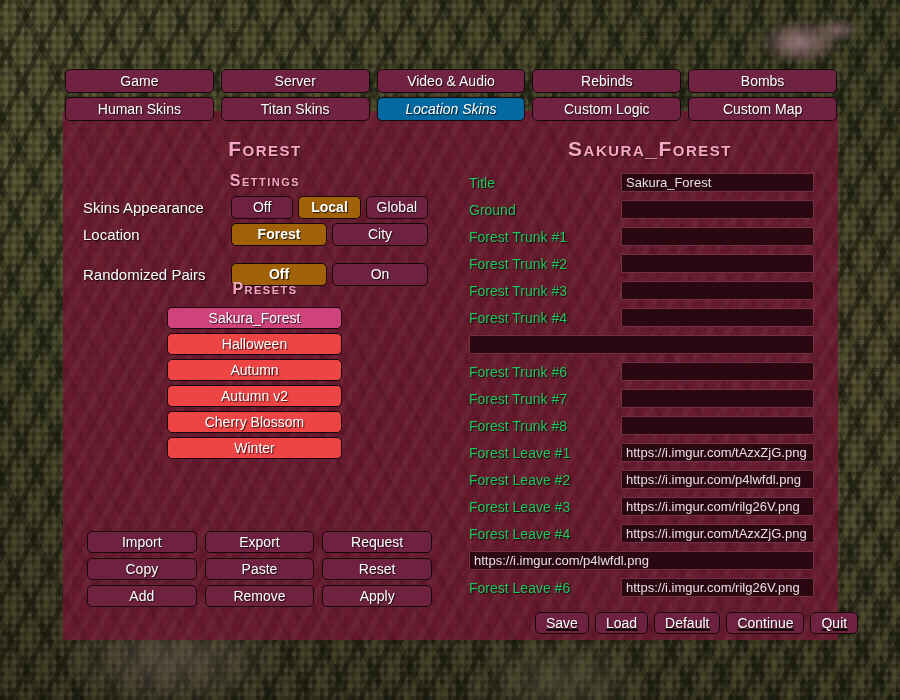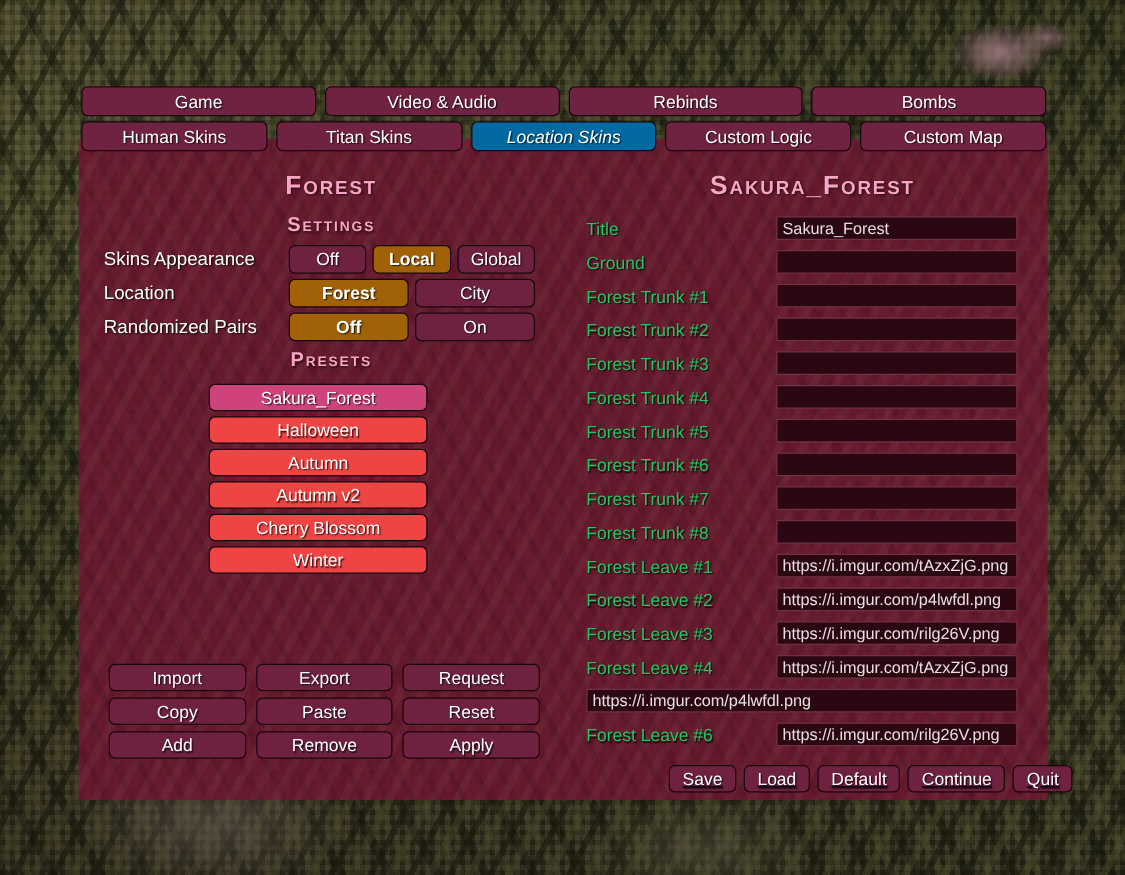--- a/index.html
+++ b/index.html
@@ -253,20 +253,21 @@
 <body>
 
 <div id="bg"></div>
 <div id="bg-dark"></div>
 
 <div id="panel"></div>
 
 <div id="tabbar">
   <div class="tab-row">
     <div class="tab">Game</div>
+    <div class="tab">Server</div>
     <div class="tab">Video &amp; Audio</div>
     <div class="tab">Rebinds</div>
     <div class="tab">Bombs</div>
   </div>
   <div class="tab-row">
     <div class="tab">Human Skins</div>
     <div class="tab">Titan Skins</div>
     <div class="tab active">Location Skins</div>
     <div class="tab">Custom Logic</div>
     <div class="tab">Custom Map</div>
@@ -286,21 +287,21 @@
 </div>
 
 <div class="setting-row" style="top:223px;">
   <div class="setting-label">Location</div>
   <div class="seg-group">
     <div class="seg w2 on">Forest</div>
     <div class="seg w2">City</div>
   </div>
 </div>
 
-<div class="setting-row" style="top:250px;">
+<div class="setting-row" style="top:263px;">
   <div class="setting-label">Randomized Pairs</div>
   <div class="seg-group">
     <div class="seg w2 on">Off</div>
     <div class="seg w2">On</div>
   </div>
 </div>
 
 <div class="heading" id="presets-title">Presets</div>
 
 <div id="presets-list">
@@ -345,21 +346,20 @@
   </div>
   <div class="field-row">
     <div class="field-label">Forest Trunk #3</div>
     <input class="field-input" type="text" value="" style="">
   </div>
   <div class="field-row">
     <div class="field-label">Forest Trunk #4</div>
     <input class="field-input" type="text" value="" style="">
   </div>
   <div class="field-row">
-    <div class="field-label">Forest Trunk #5</div>
     <input class="field-input" type="text" value="" style="">
   </div>
   <div class="field-row">
     <div class="field-label">Forest Trunk #6</div>
     <input class="field-input" type="text" value="" style="">
   </div>
   <div class="field-row">
     <div class="field-label">Forest Trunk #7</div>
     <input class="field-input" type="text" value="" style="">
   </div>

